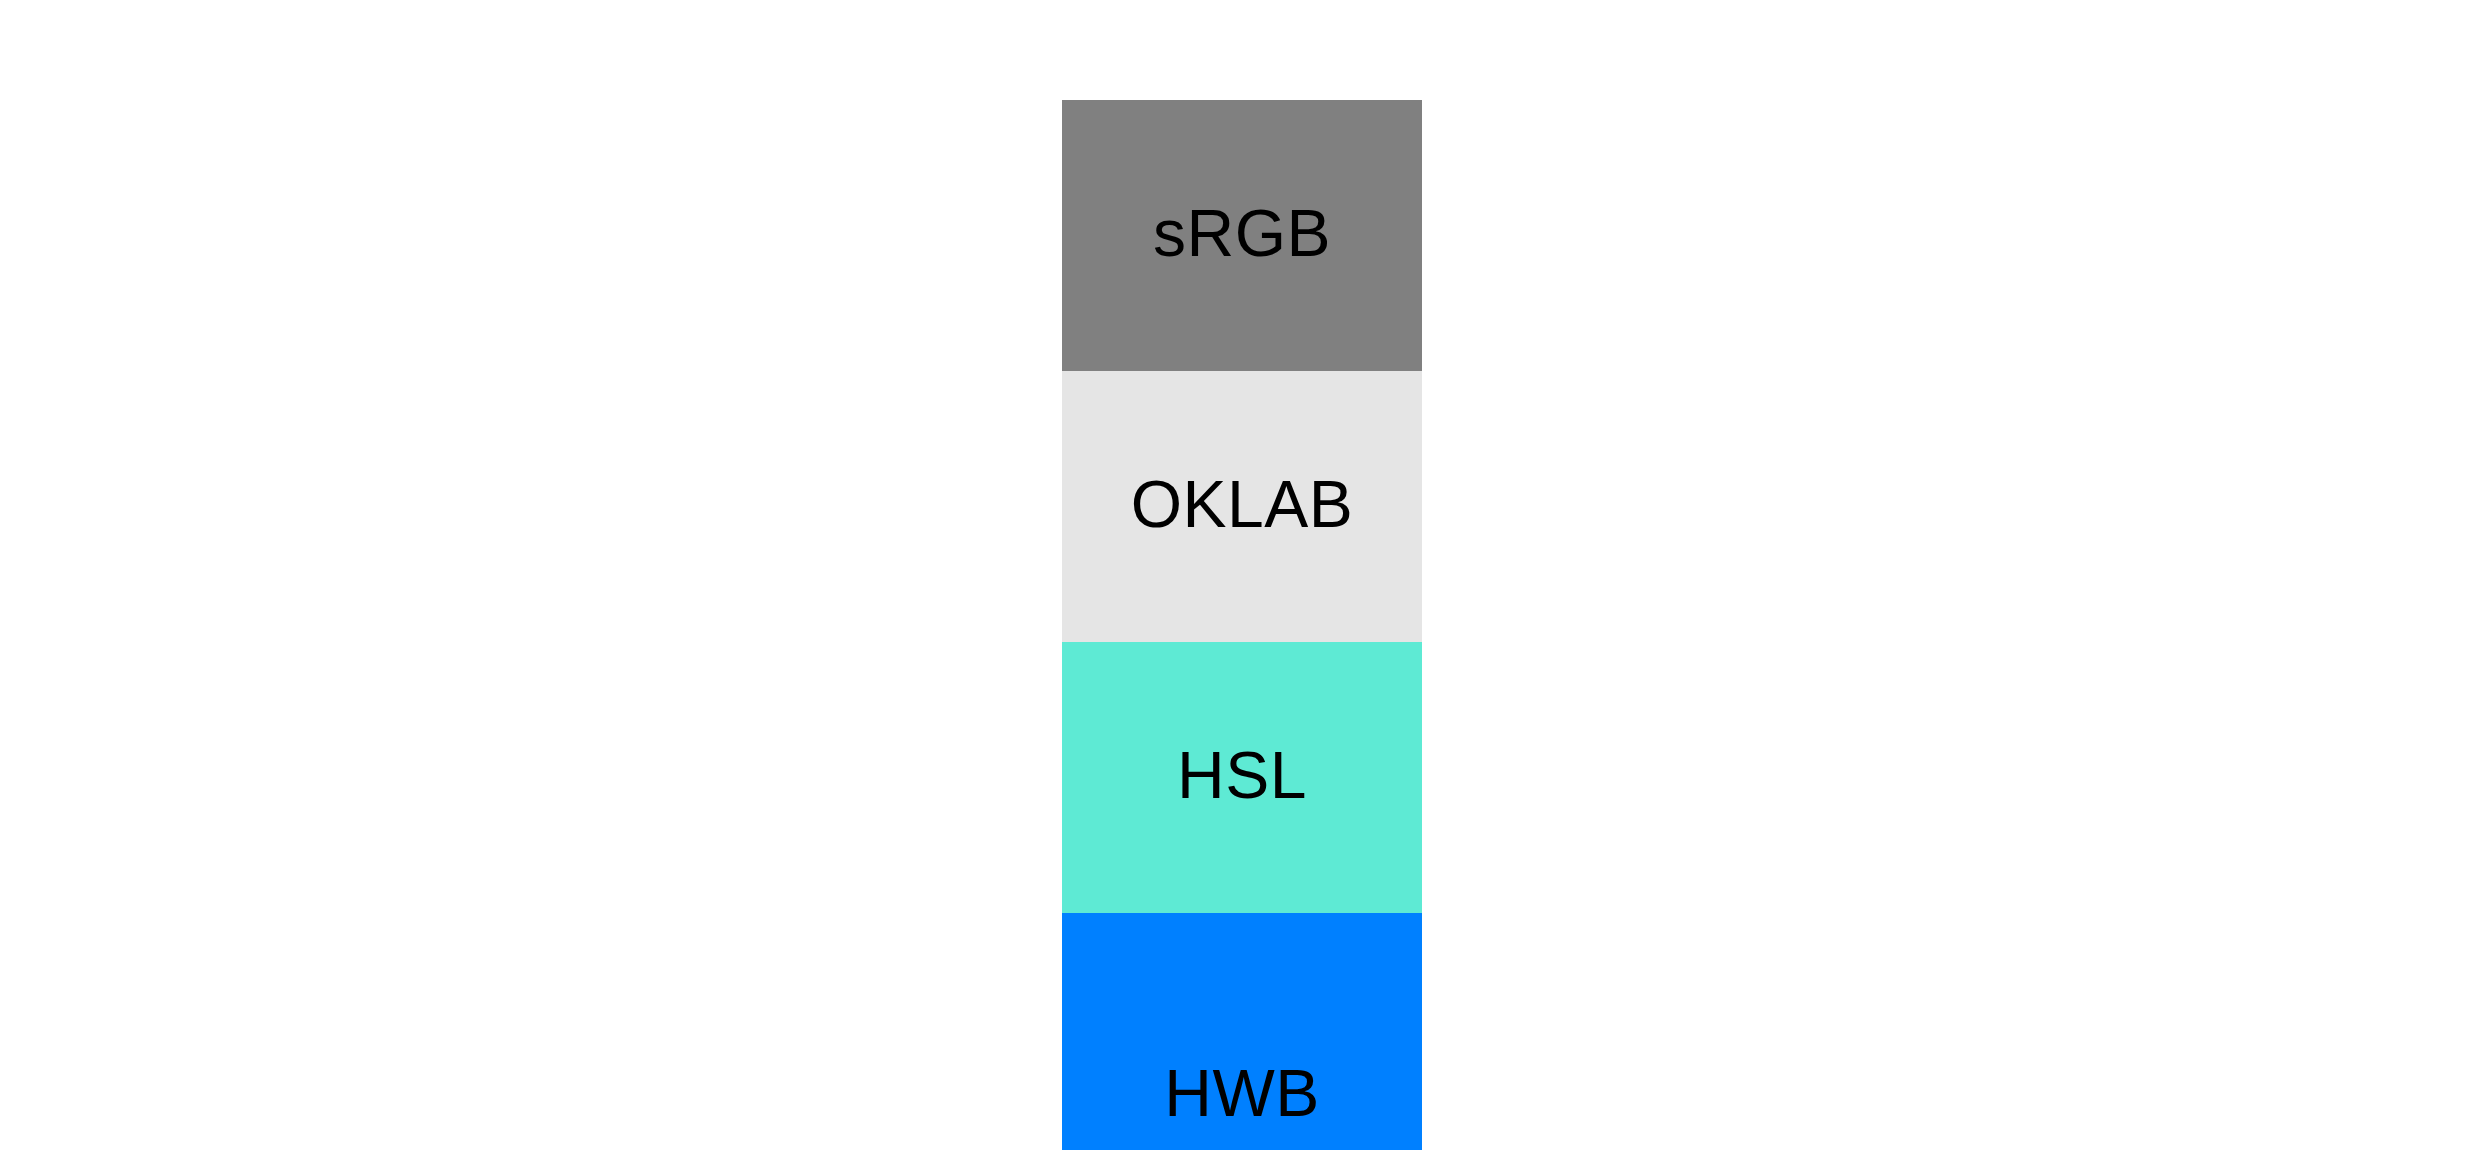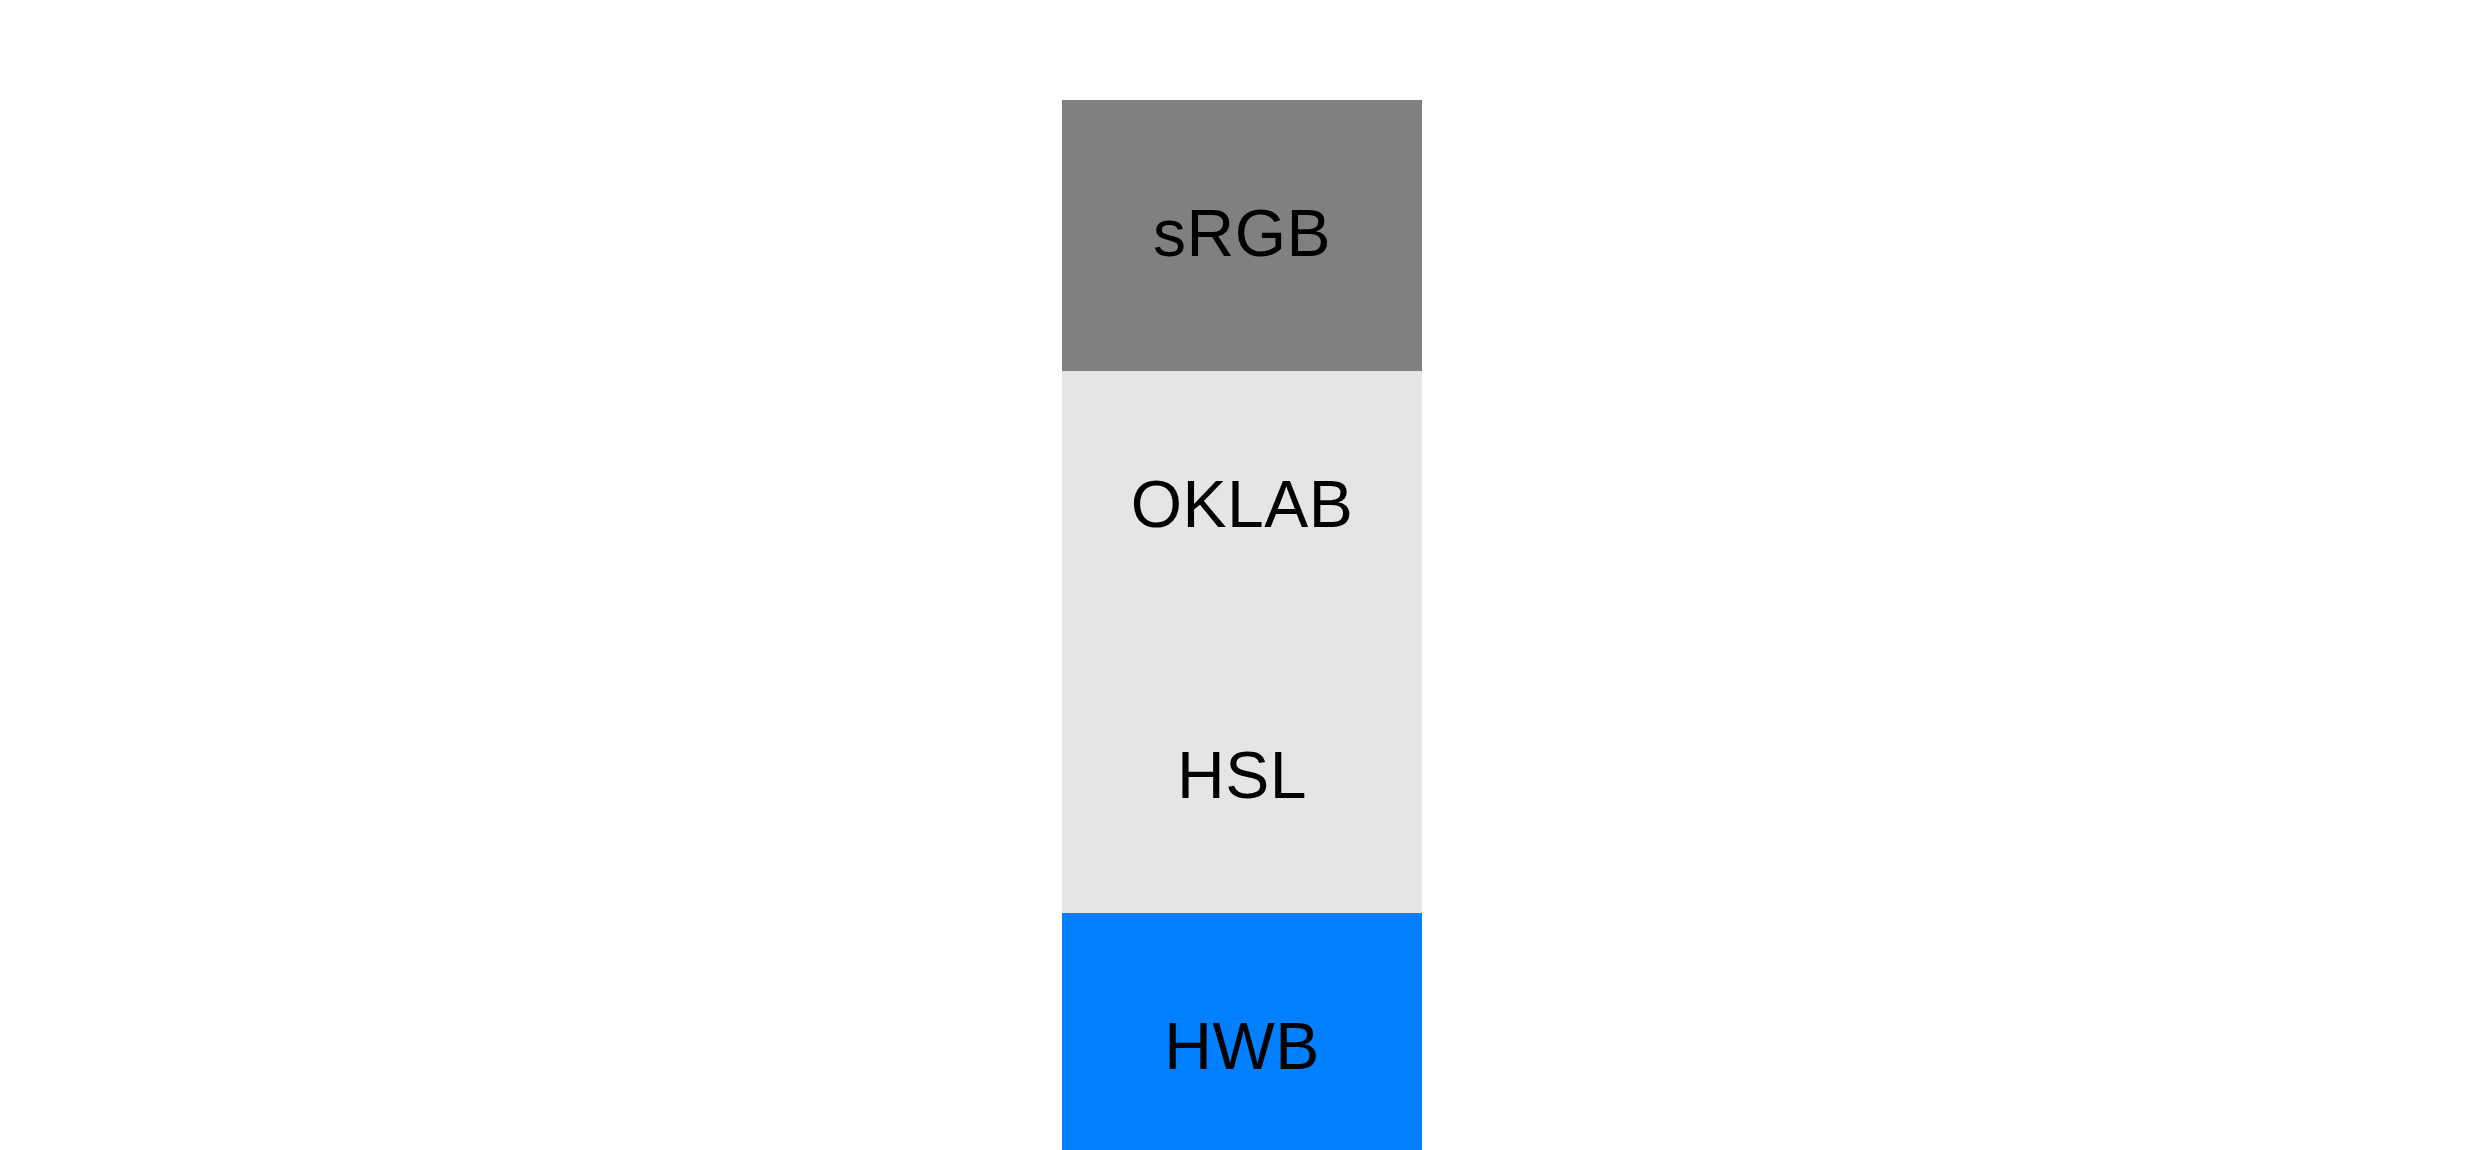--- a/index.html
+++ b/index.html
@@ -54,21 +54,21 @@
 <div id="swatch-stack" style="left: 1062px; top: 100px; width: 360px; height: 1084px;">
 
   <div class="swatch" style="background-color: rgb(128, 128, 128);">
     <div class="swatch-label" style="color: rgb(0, 0, 0);">sRGB</div>
   </div>
 
   <div class="swatch" style="background-color: #e5e5e5;">
     <div class="swatch-label" style="color: rgb(0, 0, 0);">OKLAB</div>
   </div>
 
-  <div class="swatch" style="background-color: #e5e5e5; padding-left: 36px;">
+  <div class="swatch" style="background-color: #5eead4; padding-left: 36px;">
     <div class="swatch-label" style="color: rgb(0, 0, 0);">HSL</div>
   </div>
 
   <div class="swatch" style="background-color: rgb(0, 128, 255);">
-    <div class="swatch-label" style="color: rgb(0, 0, 0);">HWB</div>
+    <div class="swatch-label" style="color: rgb(0, 0, 0); margin-top: 47px;">HWB</div>
   </div>
 
 </div>
 
 </body></html>

